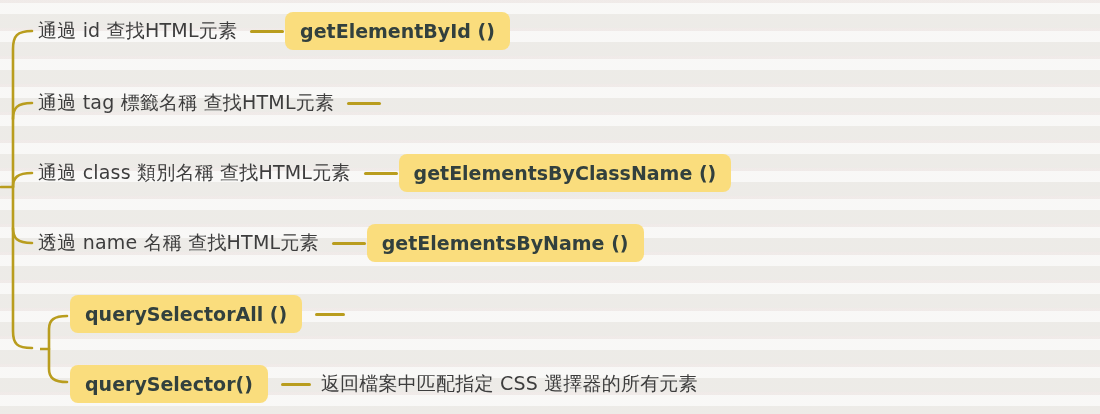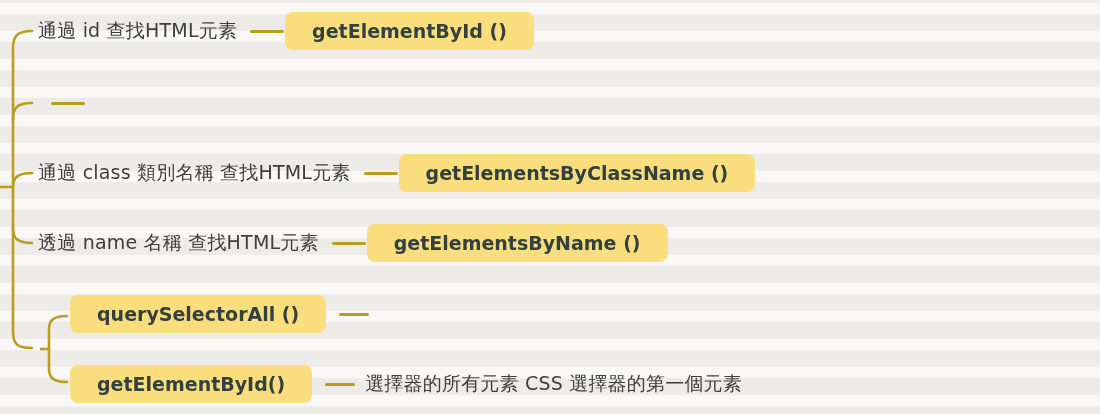--- a/index.html
+++ b/index.html
@@ -52,21 +52,21 @@
     border-radius:2px;
     background:var(--branch);
     margin:0 1px 0 13px;
     flex:none;
   }
   .subrow .dash{width:30px;margin:0 10px 0 13px;}
   .node{
     display:inline-flex;
     align-items:center;
     height:38px;
-    padding:0 27px;
+    padding:0 15px;
     background:var(--node-bg);
     border-radius:8px;
     font-size:19px;
     font-weight:bold;
     color:var(--node-text);
   }
   svg.bracket{
     flex:none;
     margin-left:2px;
     color:var(--branch);
@@ -96,20 +96,21 @@
     <path d="M 32,243 C 17,243 13,238 13,228"></path>
   </svg>
 
   <div class="row" style="top:12px">
     <span class="label">通過 id 查找HTML元素</span>
     <span class="dash"></span>
     <span class="node">getElementById ()</span>
   </div>
 
   <div class="row" style="top:84px">
+    <span class="label">通過 tag 標籤名稱 查找HTML元素</span>
     <span class="dash"></span>
   </div>
 
   <div class="row" style="top:224px">
     <span class="label">透過 name 名稱 查找HTML元素</span>
     <span class="dash"></span>
     <span class="node">getElementsByName ()</span>
   </div>
 
   <div class="row" style="top:154px">
@@ -122,20 +123,20 @@
     <svg class="bracket" width="30" height="104" viewBox="0 0 30 104" fill="none" stroke="currentColor" stroke-width="2.6" stroke-linecap="round">
       <path d="M 0,52 H 9"></path>
       <path d="M 27,19 C 14,19 9,23 9,32 L 9,72 C 9,81 14,85 27,85"></path>
     </svg>
     <div class="subcol">
       <div class="subrow">
         <span class="node">querySelectorAll ()</span>
         <span class="dash"></span>
       </div>
       <div class="subrow">
-        <span class="node">getElementById()</span>
+        <span class="node">querySelector()</span>
         <span class="dash"></span>
-        <span class="desc">選擇器的所有元素 CSS 選擇器的第一個元素</span>
+        <span class="desc">返回檔案中匹配指定 CSS 選擇器的所有元素</span>
       </div>
     </div>
   </div>
 
 </div>
 
 </body></html>

